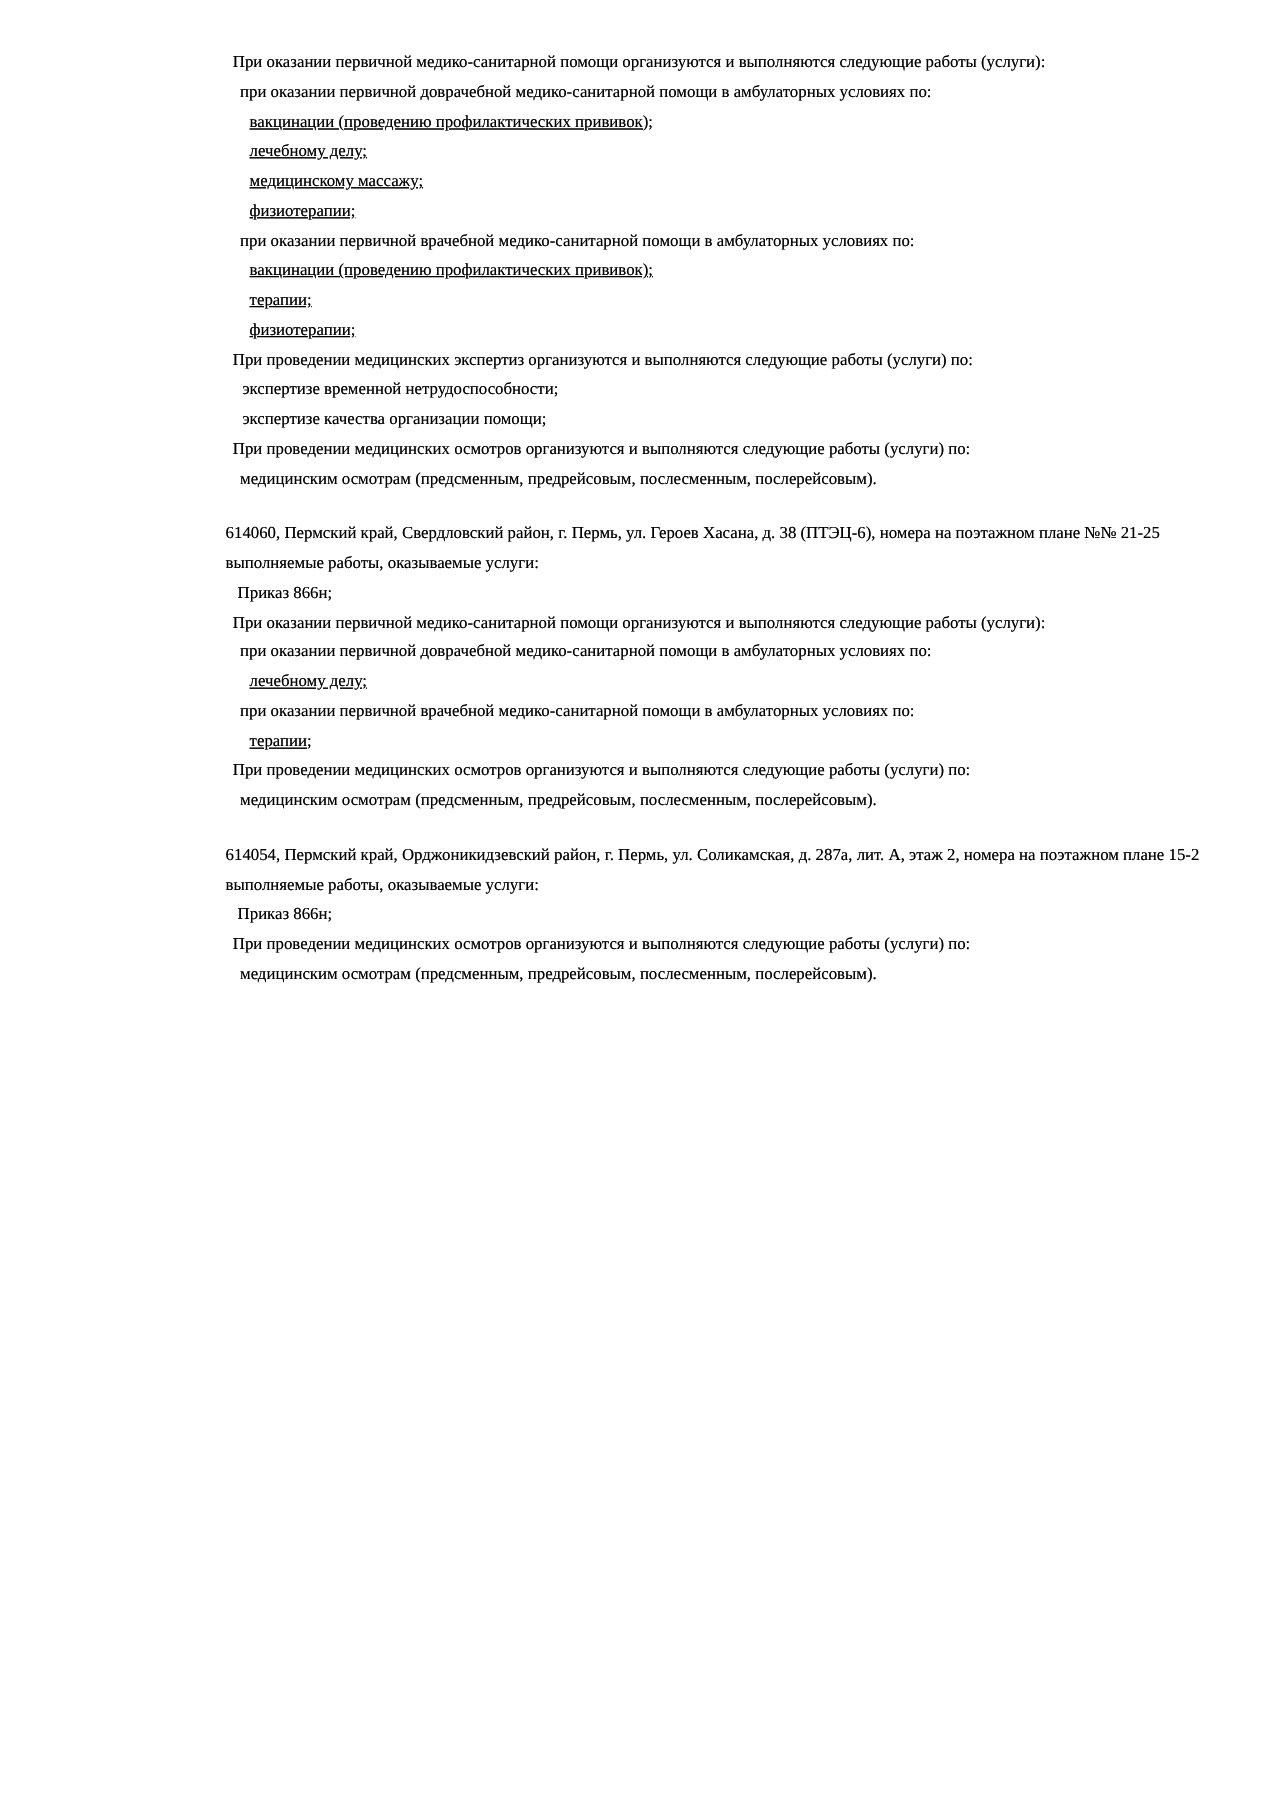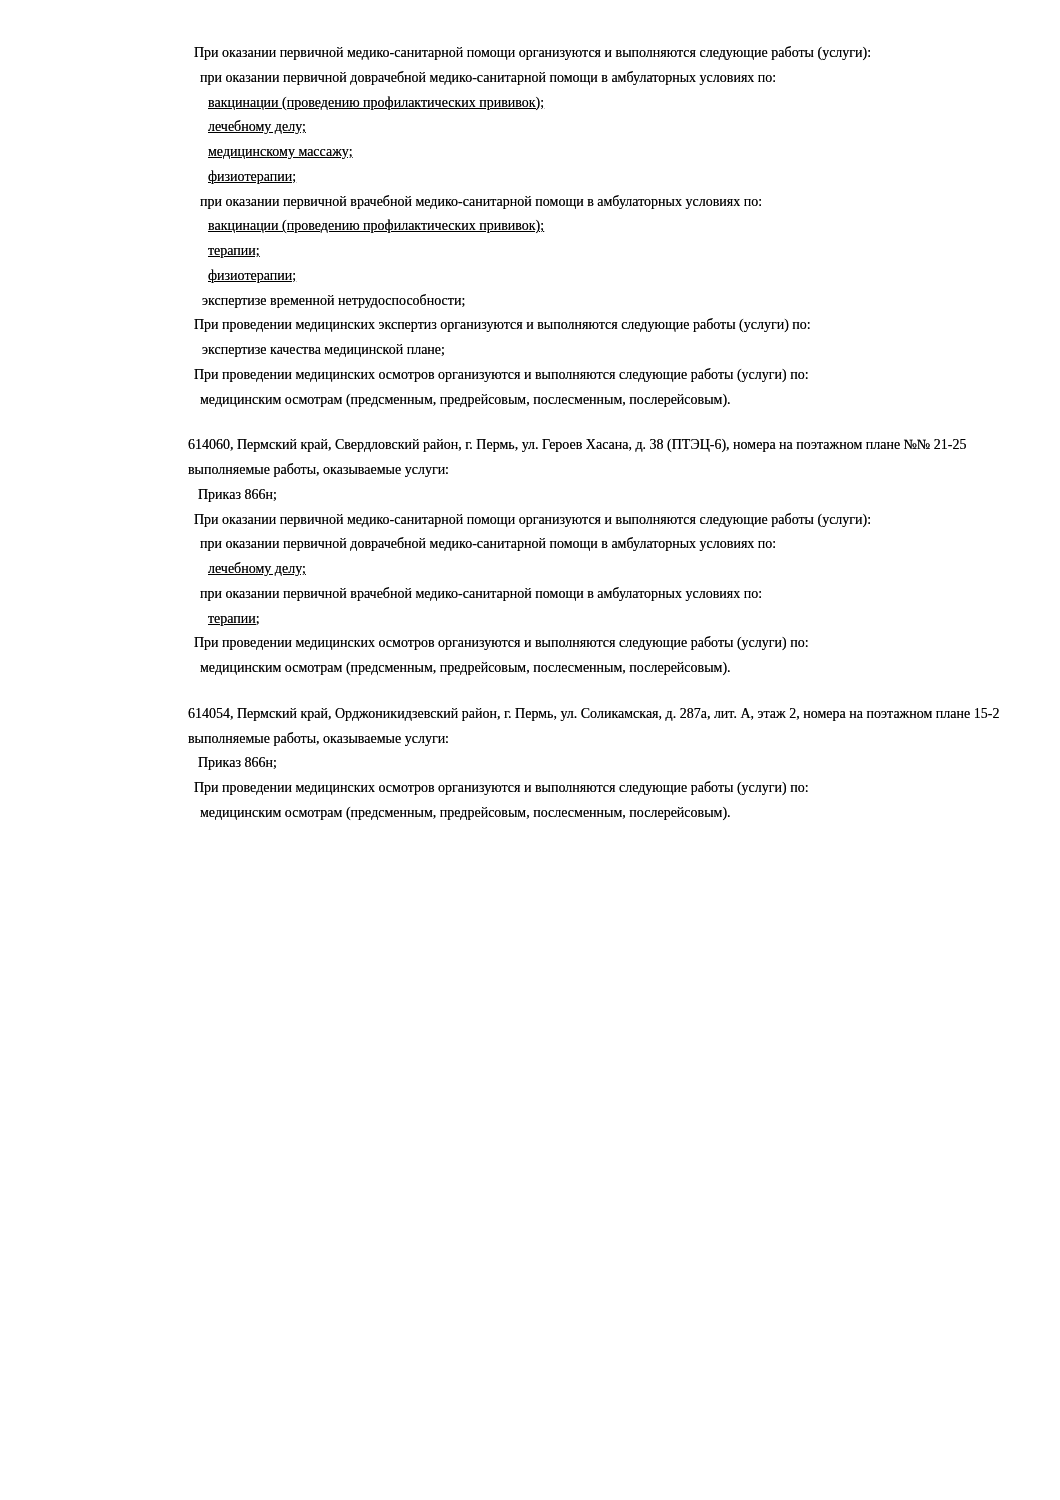--- a/index.html
+++ b/index.html
@@ -51,23 +51,23 @@
       <p class="svc p-main">При оказании первичной медико-санитарной помощи организуются и выполняются следующие работы (услуги):</p>
       <p class="svc p-sub">при оказании первичной доврачебной медико-санитарной помощи в амбулаторных условиях по:</p>
       <p class="svc p-item">вакцинации (проведению профилактических прививок);</p>
       <p class="svc p-item">лечебному делу;</p>
       <p class="svc p-item">медицинскому массажу;</p>
       <p class="svc p-item">физиотерапии;</p>
       <p class="svc p-sub">при оказании первичной врачебной медико-санитарной помощи в амбулаторных условиях по:</p>
       <p class="svc p-item">вакцинации (проведению профилактических прививок);</p>
       <p class="svc p-item">терапии;</p>
       <p class="svc p-item">физиотерапии;</p>
+      <p class="svc p-main">При проведении медицинских экспертиз организуются и выполняются следующие работы (услуги) по:</p>
       <p class="svc p-subitem">экспертизе временной нетрудоспособности;</p>
-      <p class="svc p-main">При проведении медицинских экспертиз организуются и выполняются следующие работы (услуги) по:</p>
-      <p class="svc p-subitem">экспертизе качества медицинской плане;</p>
+      <p class="svc p-subitem">экспертизе качества организации помощи;</p>
       <p class="svc p-main">При проведении медицинских осмотров организуются и выполняются следующие работы (услуги) по:</p>
       <p class="svc p-sub">медицинским осмотрам (предсменным, предрейсовым, послесменным, послерейсовым).</p>
     </section>
 
     <section class="sec gap-before">
       <p class="p-addr">614060, Пермский край, Свердловский район, г. Пермь, ул. Героев Хасана, д. 38 (ПТЭЦ-6), номера на поэтажном плане №№ 21-25</p>
       <p class="p-intro">выполняемые работы, оказываемые услуги:</p>
       <p class="svc p-order">Приказ 866н;</p>
       <p class="svc p-main">При оказании первичной медико-санитарной помощи организуются и выполняются следующие работы (услуги):</p>
       <p class="svc p-sub">при оказании первичной доврачебной медико-санитарной помощи в амбулаторных условиях по:</p>

